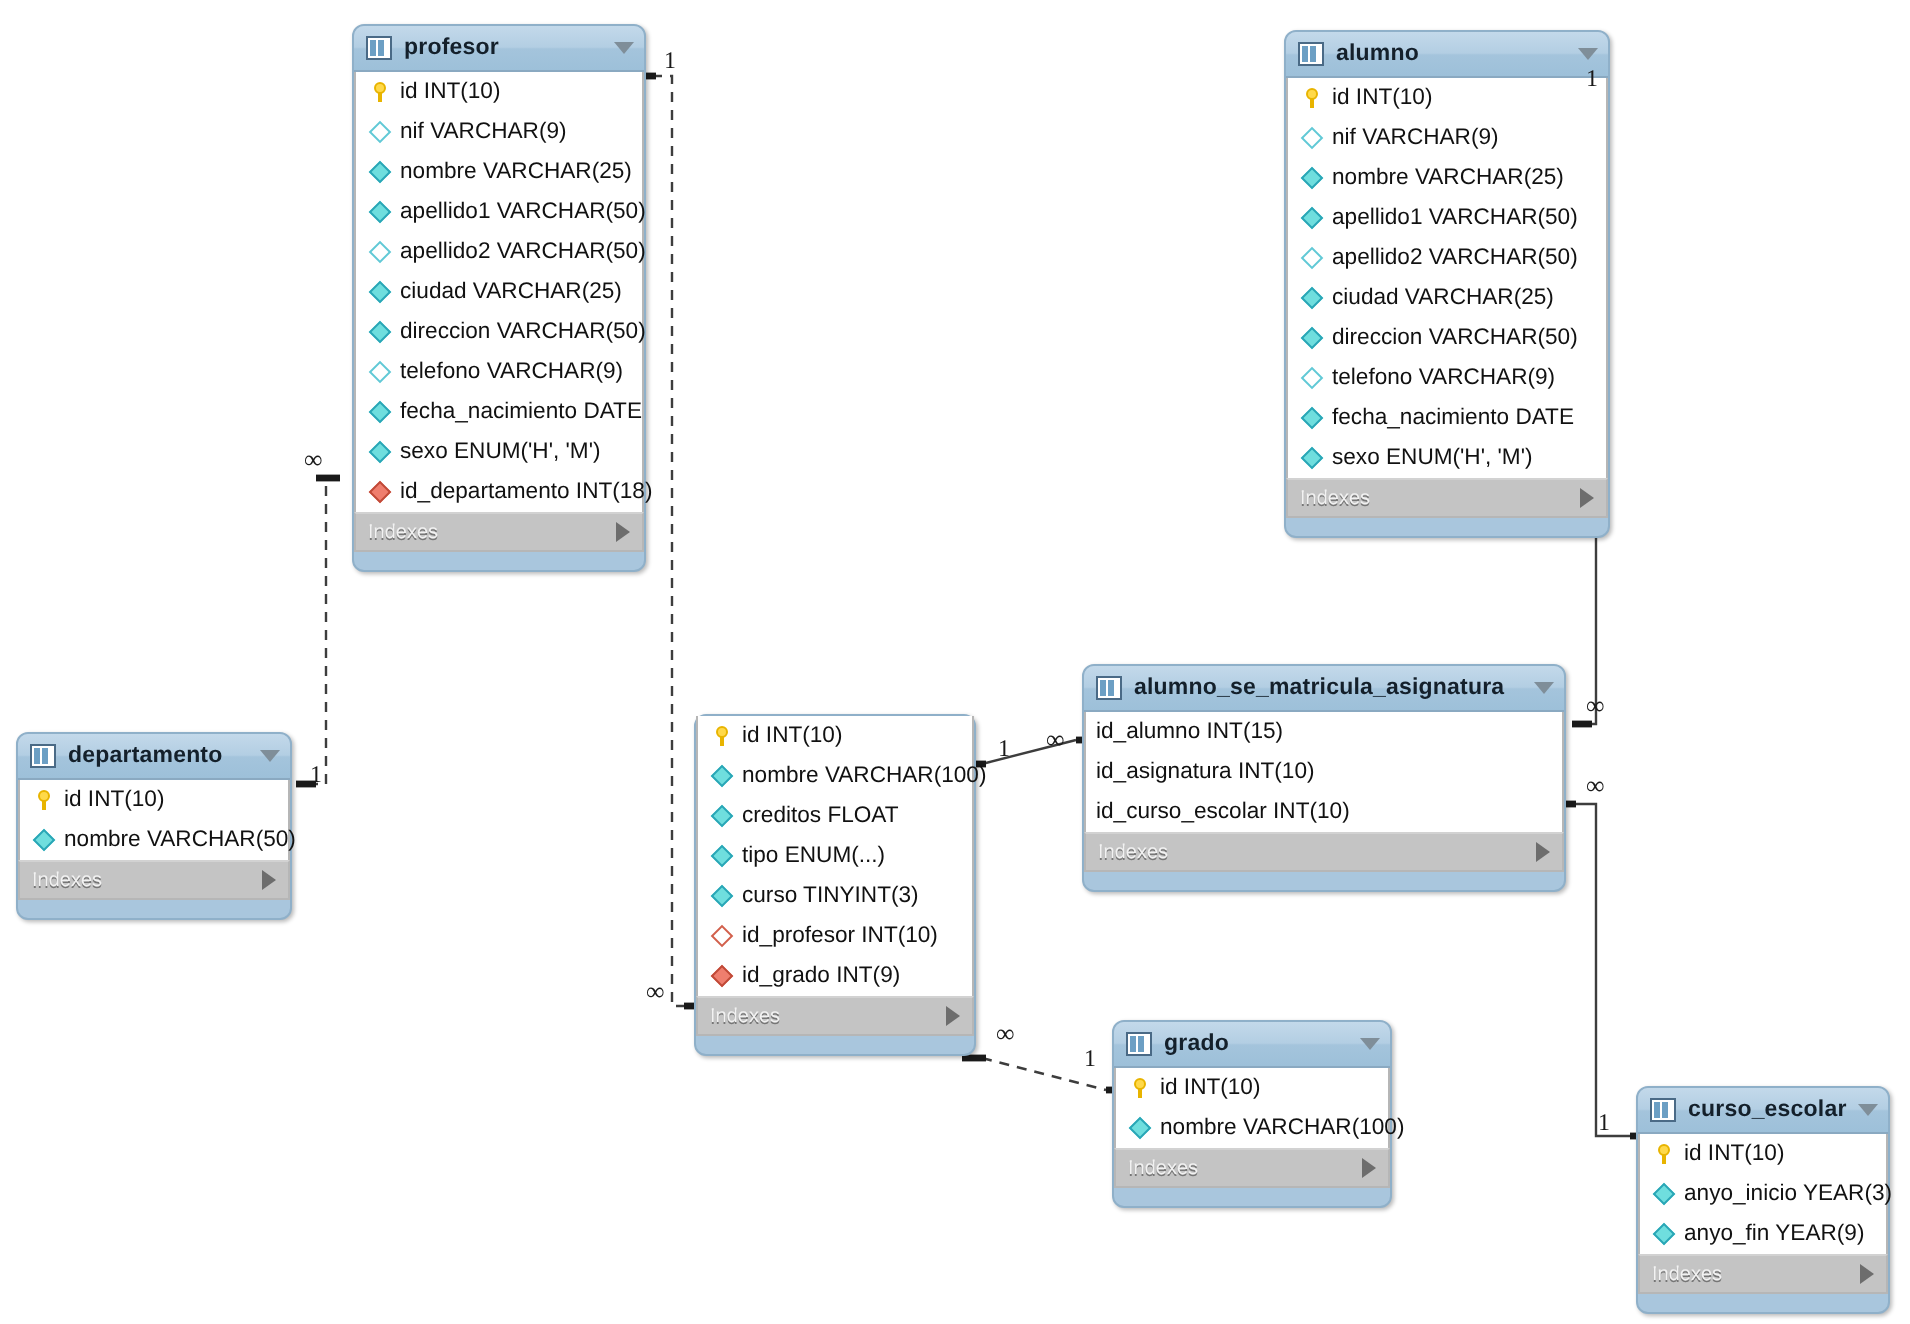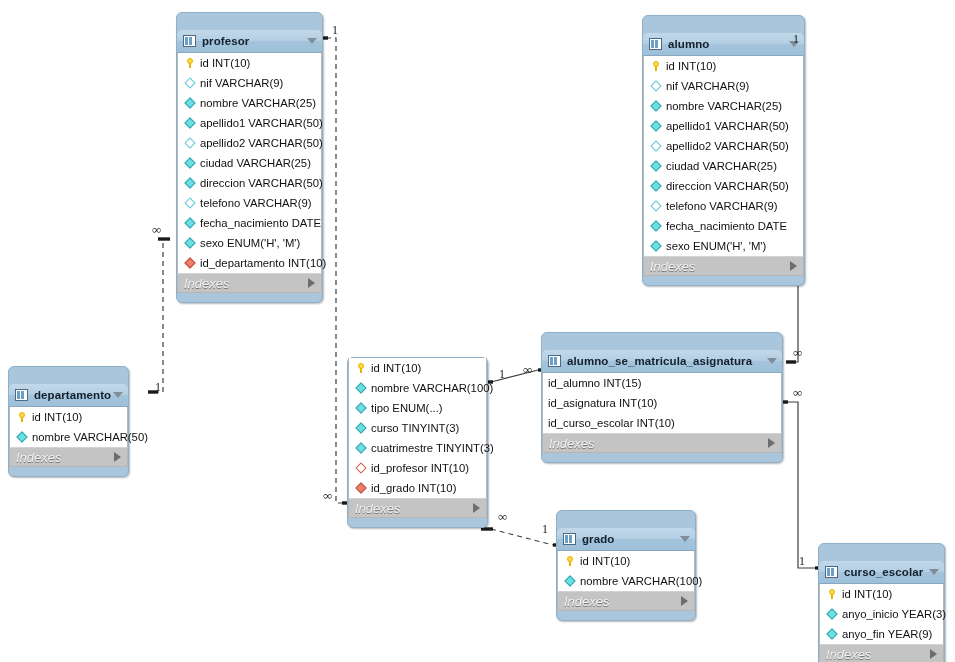--- a/index.html
+++ b/index.html
@@ -24,21 +24,20 @@
     padding:0 0 9px 0;
     z-index:5;
   }
   .tbl .hdr{
     height:22px;
     display:flex;align-items:center;
     padding:0 5px 0 6px;
     background:linear-gradient(to bottom,#c3d9ea 0%,#b3cee3 48%,#a4c4dc 52%,#9dc0d9 100%);
     border-radius:5px 5px 0 0;
     border-bottom:1px solid #8aa9c1;
-    margin-top:17px;
   }
   .tbl .hdr .tico{
     width:13px;height:12px;flex:0 0 13px;
     background:#ffffff;
     border:1px solid #4a6a86;
     margin-right:6px;
     position:relative;
     box-sizing:border-box;
   }
   .tbl .hdr .tico:before{
@@ -90,23 +89,22 @@
   .gl.dia.fkfilled:before{background:#ef7e6e;border:1px solid #c04a38;}
   .gl.dia.fkhollow:before{background:#ffffff;border:1px solid #d2604c;}
 
   .tbl .idx{
     height:18px;
     display:flex;align-items:center;
     padding:0 6px 0 6px;
     background:#c4c4c4;
     border:1px solid #b6b6b6;
     border-top:1px solid #d2d2d2;
-    font-size:13px;color:#f2f2f2;
+    font-size:10px;color:#f2f2f2;
     text-shadow:0 1px 0 rgba(110,110,110,.9);
-    font-style:italic;
   }
   .tbl .idx .arr{
     margin-left:auto;
     width:0;height:0;border-top:5px solid transparent;border-bottom:5px solid transparent;
     border-left:7px solid #6d6d6d;
   }
 
   
   .card{
     position:absolute;z-index:8;
@@ -183,21 +181,21 @@
         <div class="col">
           <span class="gl dia filled"></span>
           <span class="lbl">fecha_nacimiento DATE</span>
         </div>
         <div class="col">
           <span class="gl dia filled"></span>
           <span class="lbl">sexo ENUM('H', 'M')</span>
         </div>
         <div class="col">
           <span class="gl dia fkfilled"></span>
-          <span class="lbl">id_departamento INT(10)</span>
+          <span class="lbl">id_departamento INT(18)</span>
         </div>
       </div>
       <div class="idx">
         <span>Indexes</span>
         <span class="arr"></span>
       </div>
     </div>
     <div class="tbl" style="left: 642px; top: 15px; width: 163px;">
       <div class="hdr">
         <span class="tico"></span>
@@ -244,21 +242,21 @@
         <div class="col">
           <span class="gl dia filled"></span>
           <span class="lbl">sexo ENUM('H', 'M')</span>
         </div>
       </div>
       <div class="idx">
         <span>Indexes</span>
         <span class="arr"></span>
       </div>
     </div>
-    <div class="tbl" style="left: 8px; top: 366px; width: 121px; text-align: right;">
+    <div class="tbl" style="left: 8px; top: 366px; width: 138px; text-align: right;">
       <div class="hdr">
         <span class="tico"></span>
         <span class="tname">departamento</span>
         <span class="caret"></span>
       </div>
       <div class="cols">
         <div class="col">
           <span class="gl key"></span>
           <span class="lbl">id INT(10)</span>
         </div>
@@ -277,37 +275,37 @@
         <div class="col">
           <span class="gl key"></span>
           <span class="lbl">id INT(10)</span>
         </div>
         <div class="col">
           <span class="gl dia filled"></span>
           <span class="lbl">nombre VARCHAR(100)</span>
         </div>
         <div class="col">
           <span class="gl dia filled"></span>
+          <span class="lbl">creditos FLOAT</span>
+        </div>
+        <div class="col">
+          <span class="gl dia filled"></span>
           <span class="lbl">tipo ENUM(...)</span>
         </div>
         <div class="col">
           <span class="gl dia filled"></span>
           <span class="lbl">curso TINYINT(3)</span>
-        </div>
-        <div class="col">
-          <span class="gl dia filled"></span>
-          <span class="lbl">cuatrimestre TINYINT(3)</span>
         </div>
         <div class="col">
           <span class="gl dia fkhollow"></span>
           <span class="lbl">id_profesor INT(10)</span>
         </div>
         <div class="col">
           <span class="gl dia fkfilled"></span>
-          <span class="lbl">id_grado INT(10)</span>
+          <span class="lbl">id_grado INT(9)</span>
         </div>
       </div>
       <div class="idx">
         <span>Indexes</span>
         <span class="arr"></span>
       </div>
     </div>
     <div class="tbl noicon" style="left: 541px; top: 332px; width: 242px;">
       <div class="hdr">
         <span class="tico"></span>

